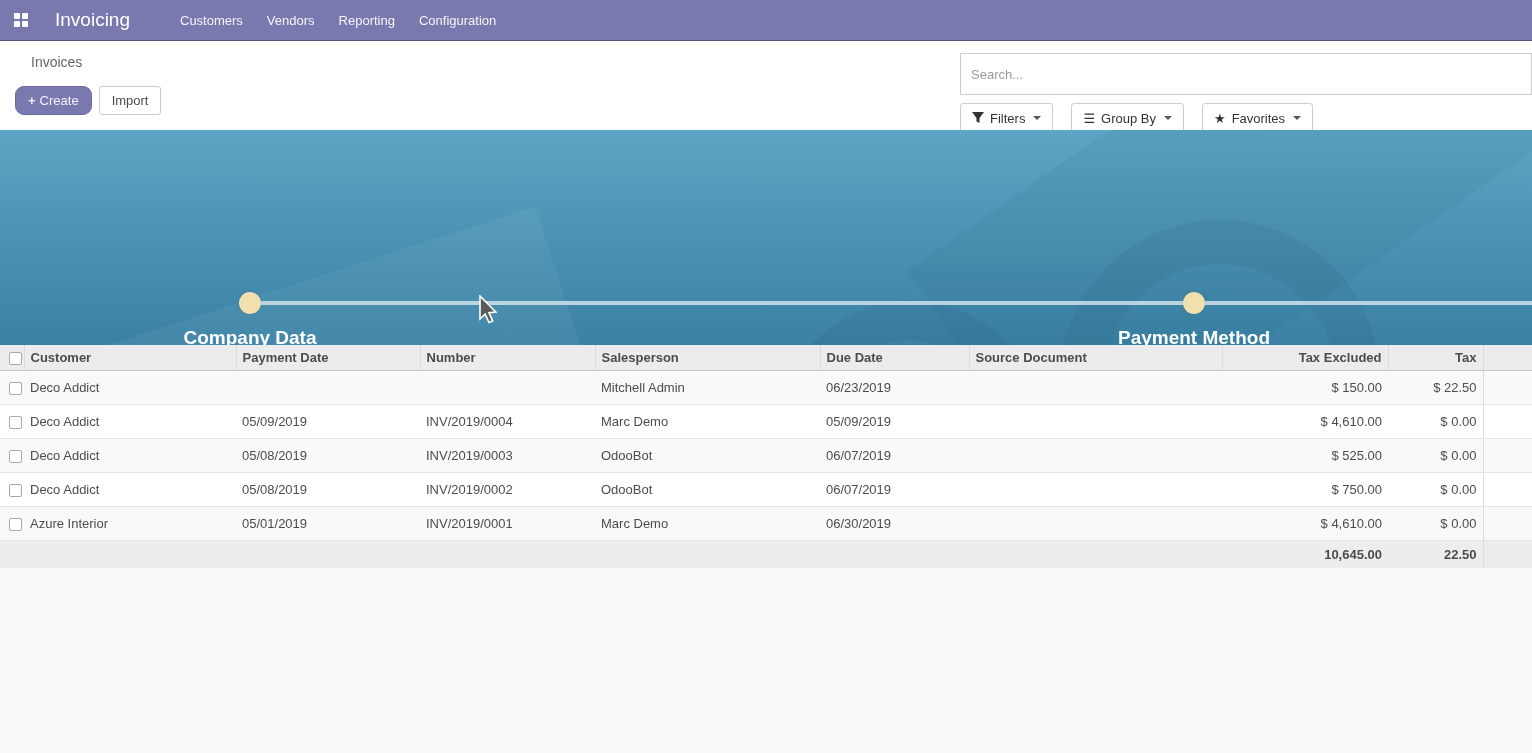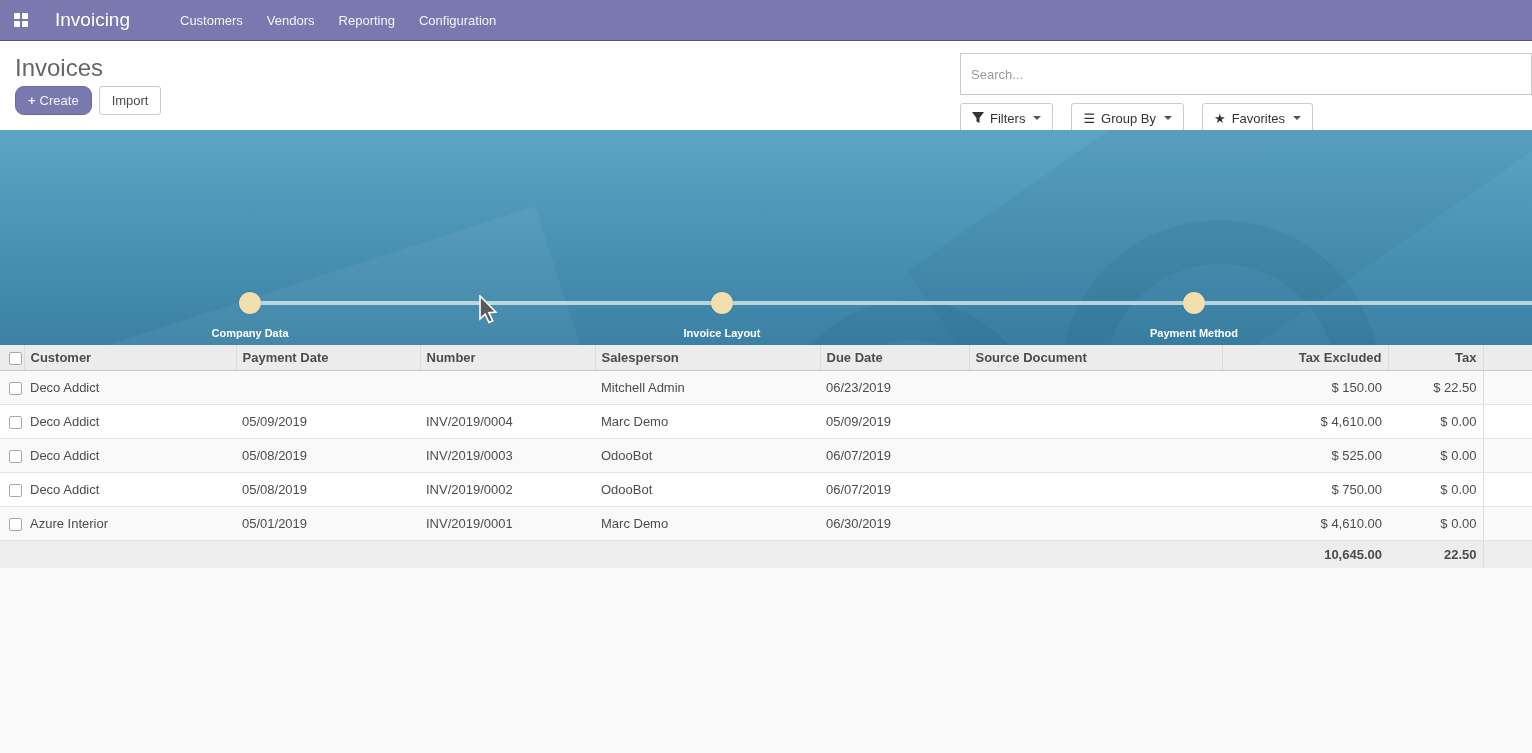--- a/index.html
+++ b/index.html
@@ -30,22 +30,22 @@
   }
   .apps-icon{width:15px;height:15px;margin:0 0 0 6px;display:grid;
     grid-template-columns:6px 6px;grid-template-rows:6px 6px;gap:2px;cursor:pointer;}
   .apps-icon span{background:#fff;border-radius:1px;}
   .navbar-brand{color:#fff;font-size:19px;margin:0 38px 0 26px;font-weight:400;}
   .navbar-menu{display:flex;align-items:center;}
   .navbar-menu a{color:rgba(255,255,255,.92);font-size:13px;text-decoration:none;
     padding:12px 12px;cursor:pointer;}
   
   .control-panel{position:relative;height:89px;background:#fff;}
-  .cp-title{font-size:24px;color:#666;font-weight:400;margin:0;
-    position:absolute;left:15px;top:13px;}
+  .cp-title{font-size:14px;color:#666;font-weight:400;margin:0;
+    position:absolute;left:31px;top:13px;}
   .cp-buttons{position:absolute;left:15px;top:45px;display:flex;gap:7px;}
   .btn{font-size:13px;border-radius:3px;padding:5px 12px;cursor:pointer;
     border:1px solid #ccc;background:#fff;color:#4c4c4c;line-height:17px;}
   .btn-primary{background:var(--brand-purple);border-color:#6a69a0;color:#f3f2fb;border-radius:9px;}
   .btn-primary .plus{font-weight:bold;margin-right:4px;}
   .search-block{position:absolute;left:960px;top:12px;width:572px;}
   .search-input{width:100%;height:27px;border:1px solid #ccc;padding:20px 10px;
     font-size:13px;font-family:inherit;color:#4c4c4c;outline:none;}
   .search-input::placeholder{color:#9a9a9a;}
   .search-buttons{display:flex;gap:18px;margin-top:8px;}
@@ -65,21 +65,21 @@
     border-radius:50%;left:1060px;top:90px;}
   .deco-band1{width:900px;height:260px;background:rgba(16,62,84,.06);
     left:900px;top:-140px;transform:rotate(-35deg);}
   .deco-band2{width:700px;height:180px;background:rgba(255,255,255,.05);
     left:-120px;top:180px;transform:rotate(-18deg);}
   .progress-line{position:absolute;left:250px;right:0;top:171px;height:4px;
     background:var(--progress-line);opacity:.85;}
   .step{position:absolute;width:400px;text-align:center;top:162px;}
   .step .dot{width:22px;height:22px;border-radius:50%;background:var(--dot-cream);
     margin:0 auto;position:relative;z-index:2;box-shadow:0 0 0 1px rgba(0,0,0,.06);}
-  .step h3{color:#fff;font-size:11px;margin:13px 0 9px;font-weight:bold;}
+  .step h3{color:#fff;font-size:19px;margin:13px 0 9px;font-weight:bold;}
   .step1{left:50px;} .step2{left:522px;} .step3{left:994px;}
   
   table.listview{width:1532px;border-collapse:collapse;table-layout:fixed;font-size:13px;}
   .listview thead th{
     background:var(--table-header-bg);color:var(--text-dark);font-weight:bold;
     text-align:left;padding:5px 6px;border-bottom:1px solid #c8c8c8;
     border-left:1px solid #dcdcdc;height:25px;cursor:pointer;white-space:nowrap;}
   .listview thead th:first-child{border-left:none;cursor:default;}
   .listview th.num,.listview td.num{text-align:right;padding-left:36px;}
   .listview tbody td{padding:5px 6px;height:34px;border-bottom:1px solid #e4e4e4;
@@ -155,25 +155,20 @@
   <div class="deco deco-circle1"></div>
   <div class="deco deco-circle2"></div>
   <div class="progress-line"></div>
 
   <div class="step step1">
     <div class="dot"></div>
     <h3>Company Data</h3>
 
   </div>
 
-  <div class="step step2">
-    <div class="dot"></div>
-    <h3>Invoice Layout</h3>
-
-  </div>
 
   <div class="step step3">
     <div class="dot"></div>
     <h3>Payment Method</h3>
 
   </div>
 </div>
 
 <table class="listview">
   <colgroup>

